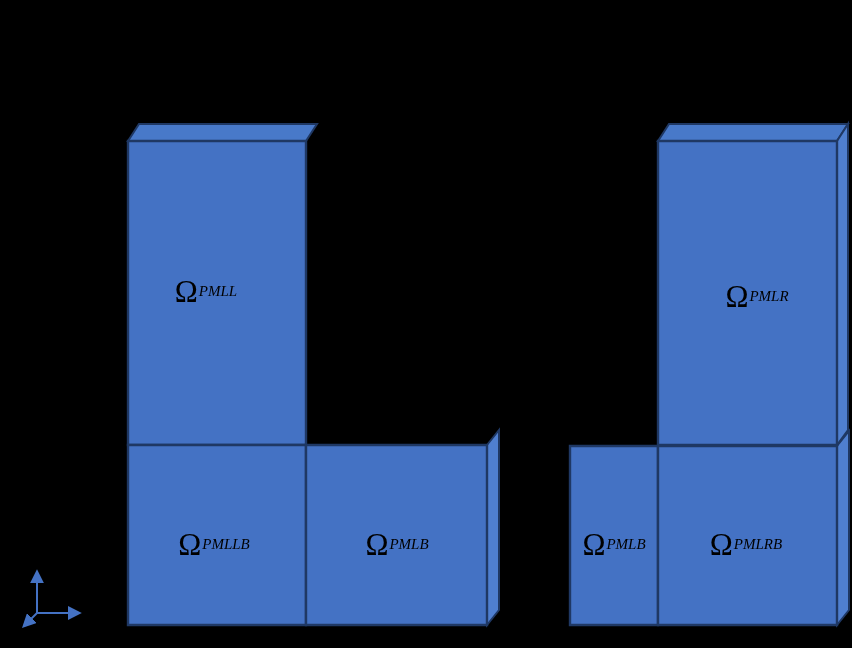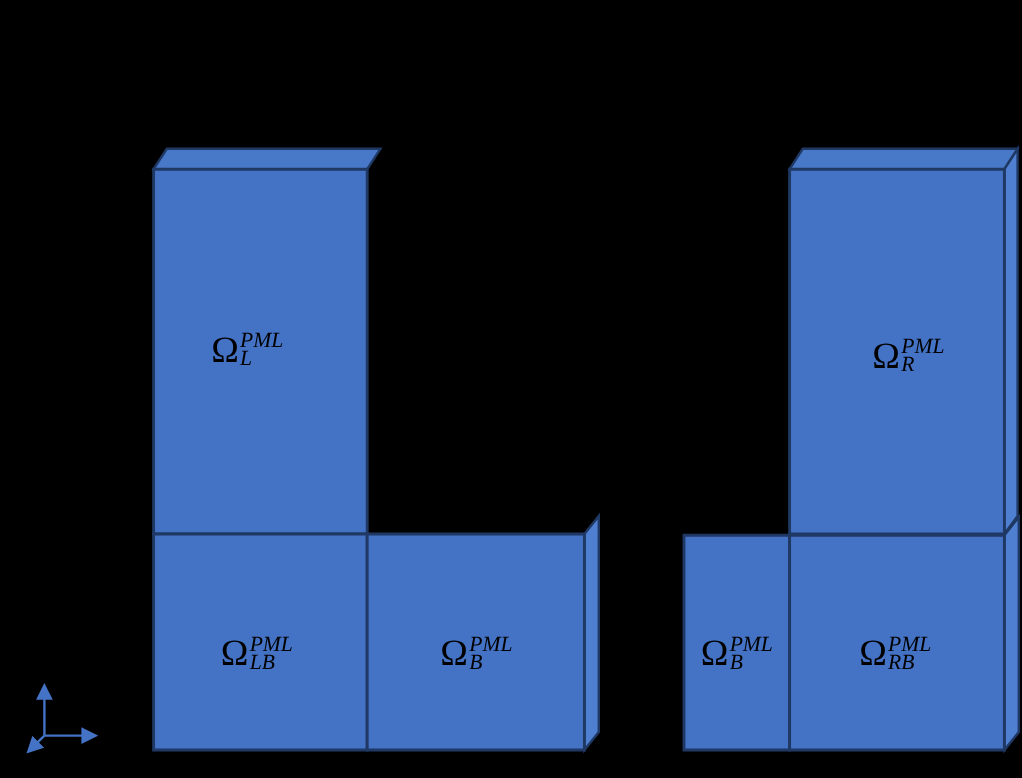--- a/index.html
+++ b/index.html
@@ -44,23 +44,23 @@
     white-space: nowrap;
     user-select: none;
   }
   .label .omega {
     font-size: 31px;
     line-height: 1;
     font-style: normal;
   }
   .label .stack {
     display: flex;
-    flex-direction: column;
+    flex-direction: row;
     font-style: italic;
-    font-size: 18px;
+    font-size: 15px;
     line-height: 15px;
     margin-left: 1px;
   }
   .label .stack .sup, .label .stack .sub { display: block; }
 </style>
 </head>
 <body>
 
 <div class="stage">
 

